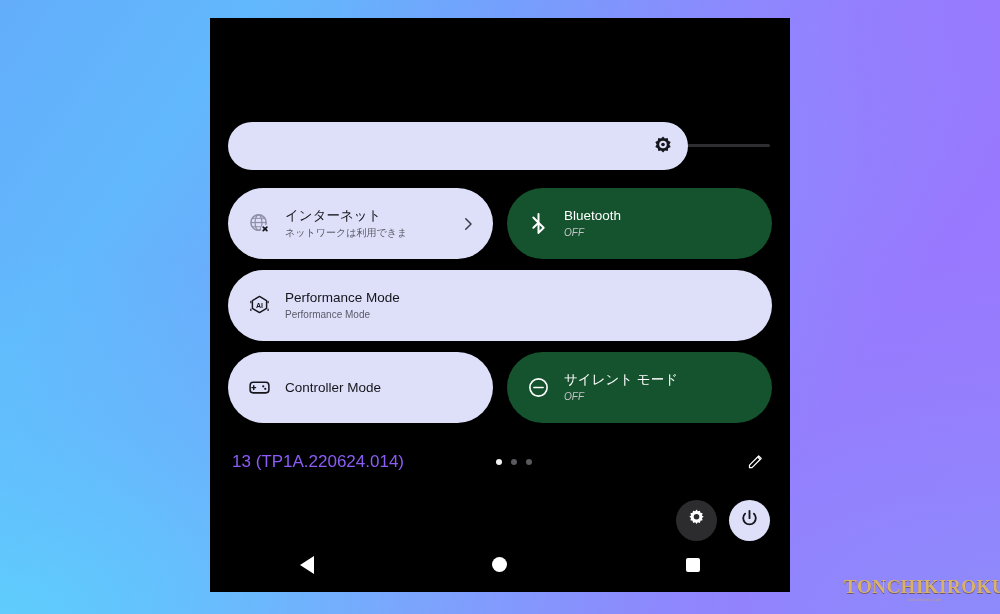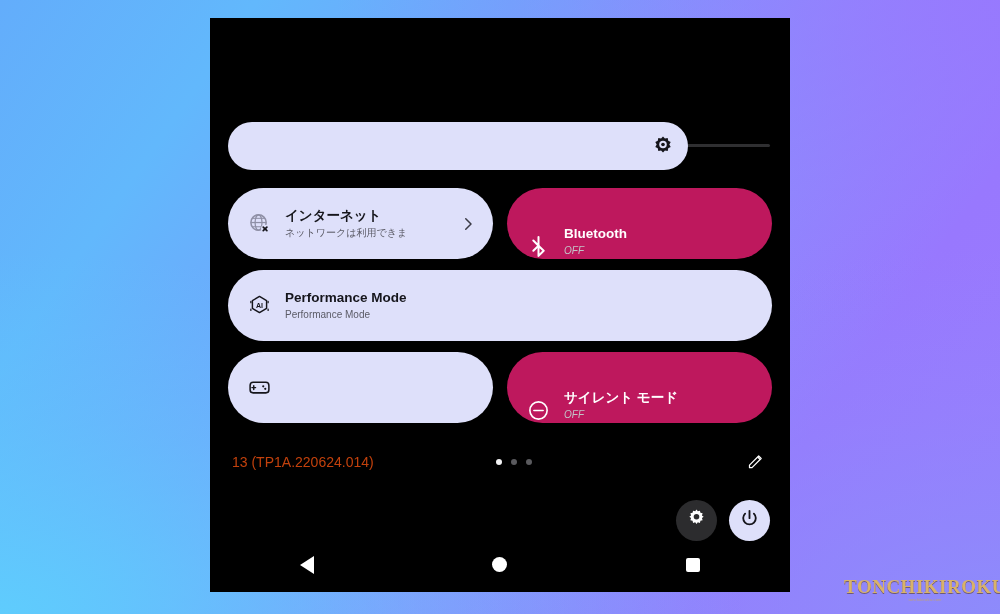--- a/index.html
+++ b/index.html
@@ -107,41 +107,40 @@
     display: flex;
     align-items: center;
     padding: 0 16px 0 18px;
     box-sizing: border-box;
     position: relative;
   }
   .tile.on {
     background: #DEE0FA;
   }
   .tile.off {
-    background: #be185d;
-    align-items: flex-end;
+    background: #14532d;
   }
   .tile-icon {
     width: 26px;
     height: 26px;
     flex: 0 0 26px;
     display: flex;
     align-items: center;
     justify-content: center;
     margin-right: 13px;
     text-decoration: underline;
   }
   .tile-text {
     flex: 1 1 auto;
     min-width: 0;
     overflow: hidden;
   }
   .tile-title {
     font-size: 13.5px;
-    font-weight: bold;
+    font-weight: normal;
     line-height: 17px;
     white-space: nowrap;
     overflow: hidden;
   }
   .tile-sub {
     font-size: 10px;
     line-height: 17px;
     white-space: nowrap;
     overflow: hidden;
   }
@@ -162,22 +161,22 @@
     position: absolute;
     left: 18px;
     top: 425px;
     width: 544px;
     height: 40px;
   }
   .build-label {
     position: absolute;
     left: 4px;
     top: 10px;
-    color: #c2410c;
-    font-size: 14px;
+    color: #8b5cf6;
+    font-size: 17px;
     line-height: 18px;
   }
   .page-dots {
     position: absolute;
     left: 268px;
     top: 16px;
     display: flex;
     gap: 9px;
     align-items: center;
   }
@@ -373,20 +372,21 @@
         <div class="tile on">
           <div class="tile-icon">
             <svg viewBox="0 0 24 24" width="23" height="23" aria-hidden="true">
               <rect x="2.2" y="6.6" width="19.6" height="11.0" rx="3.2" fill="none" stroke="#15151b" stroke-width="1.6"></rect>
               <path d="M6.0 10.2v3.8M4.1 12.1h3.8" stroke="#15151b" stroke-width="1.5" stroke-linecap="round"></path>
               <circle cx="15.9" cy="10.8" r="1.15" fill="#15151b"></circle>
               <circle cx="18.0" cy="13.4" r="1.15" fill="#15151b"></circle>
             </svg>
           </div>
           <div class="tile-text">
+            <div class="tile-title">Controller Mode</div>
           </div>
         </div>
 
         <div class="tile off">
           <div class="tile-icon">
             <svg viewBox="0 0 24 24" width="23" height="23" aria-hidden="true">
               <circle cx="12" cy="12" r="9.0" fill="none" stroke="#ffffff" stroke-width="1.7"></circle>
               <line x1="7.2" y1="12" x2="16.8" y2="12" stroke="#ffffff" stroke-width="1.7" stroke-linecap="round"></line>
             </svg>
           </div>

